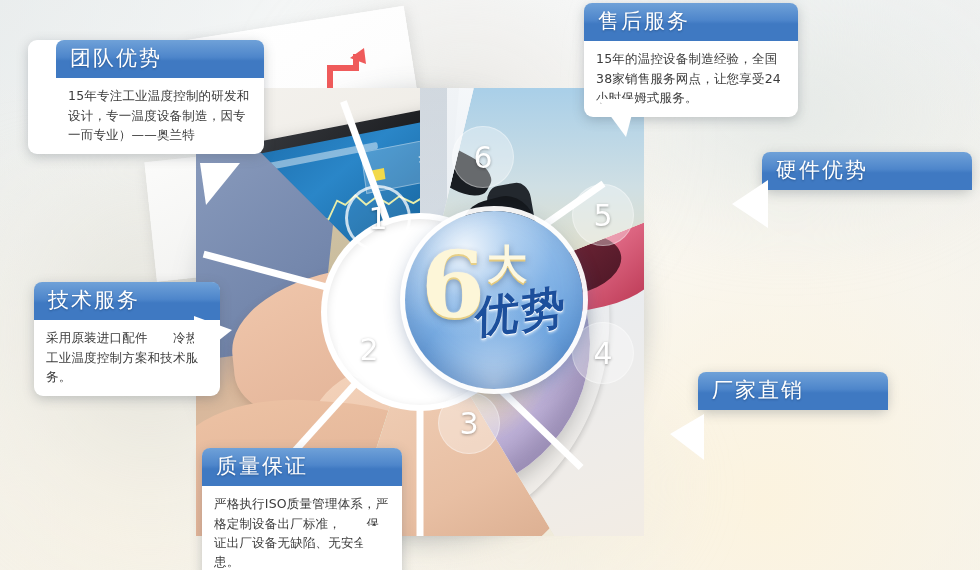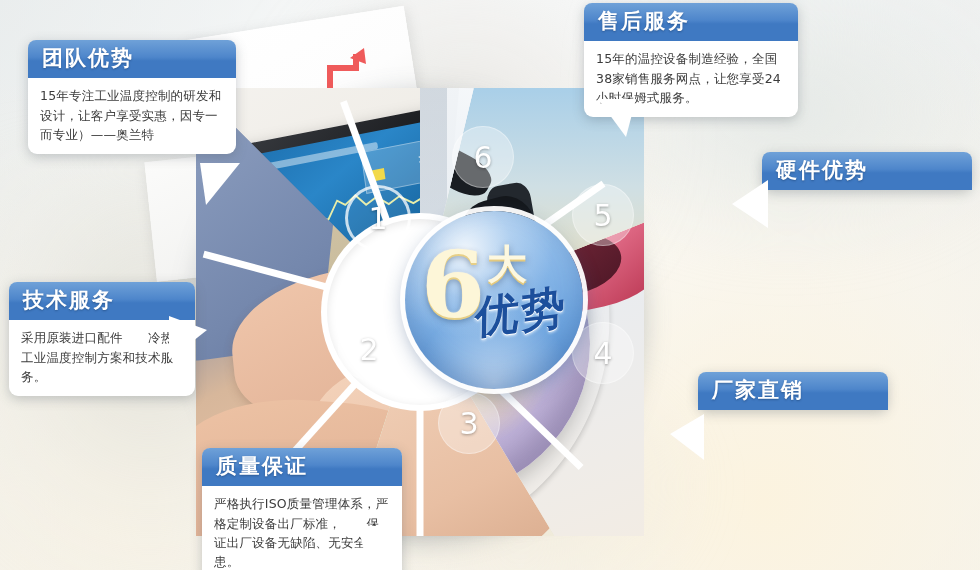--- a/index.html
+++ b/index.html
@@ -204,21 +204,21 @@
      font:400 30px "DejaVu Sans","Liberation Sans",sans-serif;color:#fff;
      text-shadow:0 1px 3px rgba(0,0,0,.35);}
   .num.ring{border:3px solid rgba(255,255,255,.75);background:rgba(255,255,255,.06);}
   .num.disc{background:rgba(255,255,255,.34);border:1px solid rgba(255,255,255,.35);}
 
   
   .callout{position:absolute;border-radius:9px;background:#fff;
      box-shadow:0 3px 12px rgba(80,90,100,.30);}
   .co-head{border-radius:8px 8px 0 0;padding:5px 14px 7px;
      background:linear-gradient(180deg,#6fa1d8 0%,#4e86cb 45%,#3f79c2 55%,#3f79c2 100%);
-     color:#fff;font-size:21px;font-weight:700;letter-spacing:2px;line-height:1.25;
+     color:#fff;font-size:21px;font-weight:400;letter-spacing:2px;line-height:1.25;
      text-shadow:0 1px 2px rgba(20,50,90,.45);}
   .co-body{padding:8px 12px 10px;color:#3b3b3b;font-size:12.5px;line-height:1.55;letter-spacing:.2px;}
   .co-body.center-t{text-align:center;}
   .tail{position:absolute;width:0;height:0;}
 
   
   .wheel-shadow{position:absolute;left:236px;top:500px;width:380px;height:40px;border-radius:50%;
      background:radial-gradient(ellipse at 50% 50%, rgba(120,125,130,.30) 0%, rgba(120,125,130,0) 70%);
      filter:blur(4px);}
 </style>
@@ -355,23 +355,23 @@
   </div>
 
   <div class="center">
     <div class="center-txt">
       <div class="c-six">6</div>
       <div class="c-da">大</div>
       <div class="c-ys">优势</div>
     </div>
   </div>
 
-  <div class="callout" style="left:28px;top:40px;width:208px;">
+  <div class="callout" style="left:28px;top:40px;width:208px;padding-left:28px;">
     <div class="co-head">团队优势</div>
-    <div class="co-body">15年专注工业温度控制的研发和设计，让客户享受实惠，因专一而专业）——奥兰特</div>
+    <div class="co-body">15年专注工业温度控制的研发和设计，专一温度设备制造，因专一而专业）——奥兰特</div>
     <svg class="tail" style="left:172px;top:123px;width:46px;height:44px;" viewBox="0 0 46 44">
       <polygon points="0,0 40,0 6,42" fill="#ffffff"></polygon>
     </svg>
   </div>
 
   <div class="callout" style="left:584px;top:3px;width:214px;">
     <div class="co-head">售后服务</div>
     <div class="co-body">15年的温控设备制造经验，全国38家销售服务网点，让您享受24小时保姆式服务。</div>
     <svg class="tail" style="left:6px;top:96px;width:46px;height:40px;" viewBox="0 0 46 40">
       <polygon points="46,0 8,0 36,38" fill="#ffffff"></polygon>
@@ -393,21 +393,21 @@
   </div>
 
   <div class="callout" style="left:202px;top:448px;width:200px;">
     <div class="co-head">质量保证</div>
     <div class="co-body">严格执行ISO质量管理体系，严格定制设备出厂标准，　　保证出厂设备无缺陷、无安全隐患。</div>
     <svg class="tail" style="left:156px;top:78px;width:46px;height:44px;" viewBox="0 0 46 44">
       <polygon points="0,0 42,0 10,42" fill="#ffffff"></polygon>
     </svg>
   </div>
 
-  <div class="callout" style="left:9px;top:282px;width:186px;">
+  <div class="callout" style="left:34px;top:282px;width:186px;">
     <div class="co-head">技术服务</div>
     <div class="co-body">采用原装进口配件　　冷热工业温度控制方案和技术服务。</div>
     <svg class="tail" style="left:160px;top:34px;width:40px;height:46px;" viewBox="0 0 40 46">
       <polygon points="0,0 0,44 38,14" fill="#ffffff"></polygon>
     </svg>
   </div>
 
 </div>
 
 </body></html>

